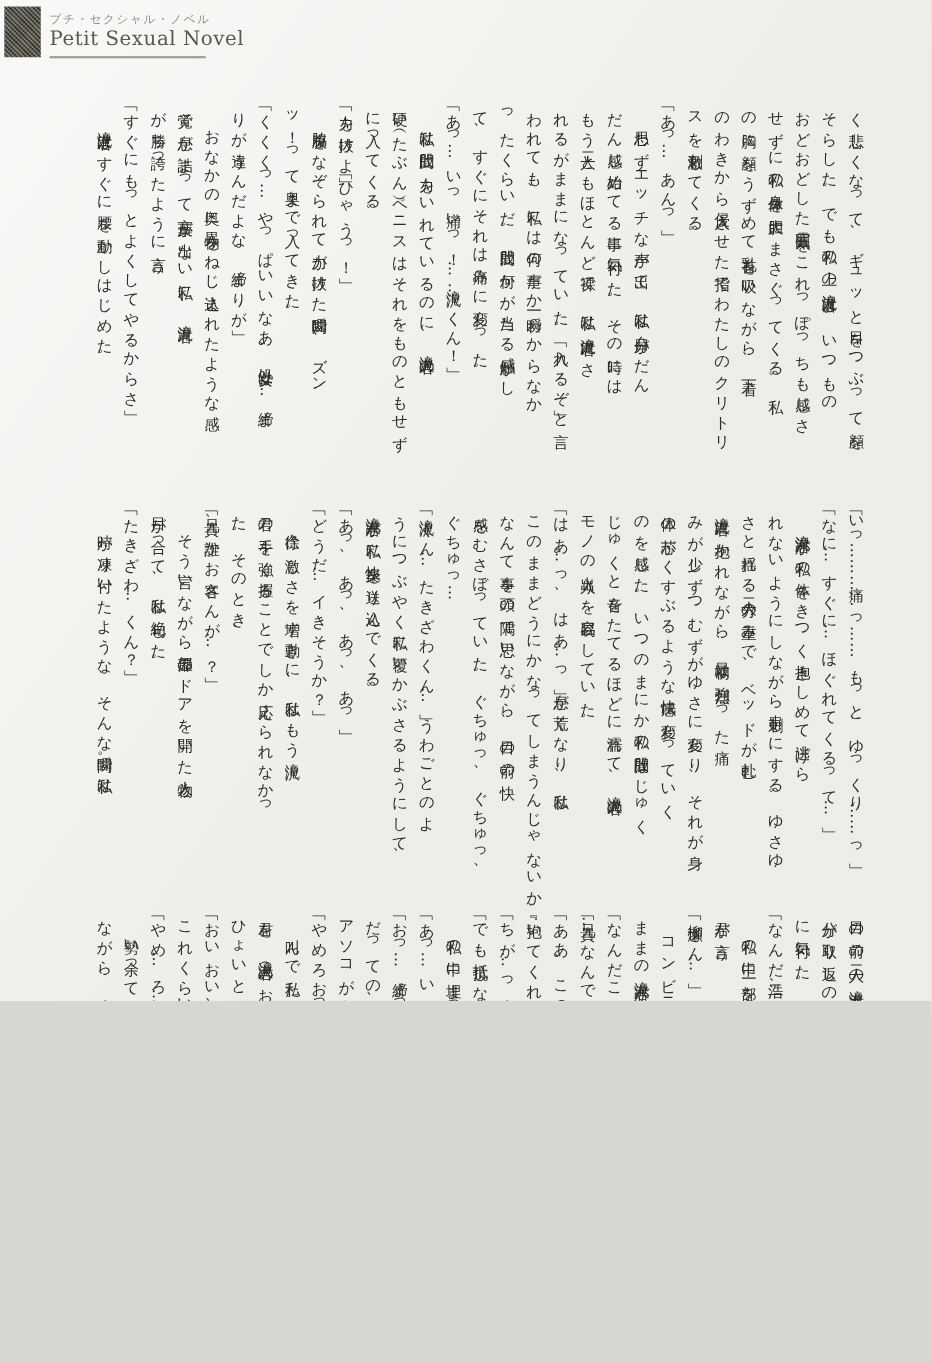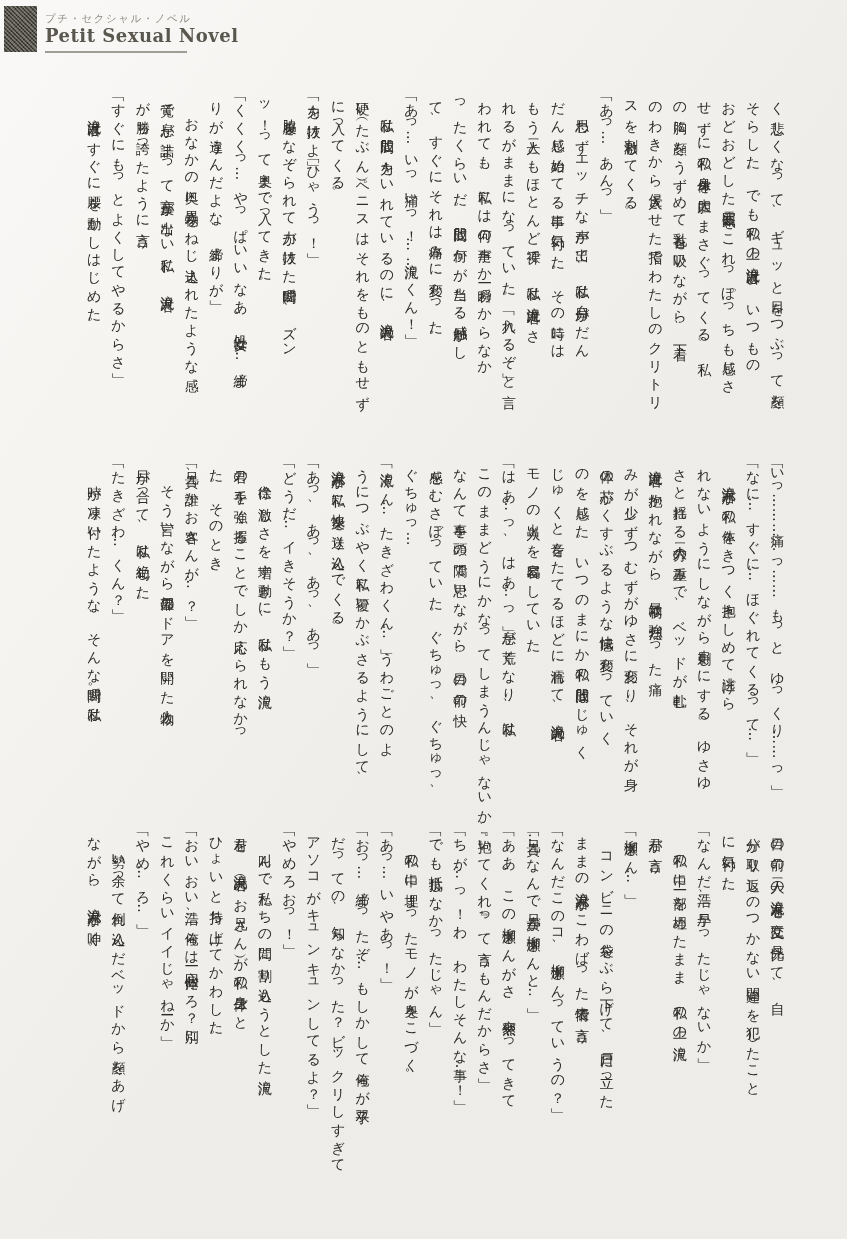--- a/index.html
+++ b/index.html
@@ -3,21 +3,21 @@
 <meta charset="utf-8">
 <style>
   html, body {
     margin: 0;
     padding: 0;
     background: #d8d6d2;
   }
   .page {
     position: relative;
     width: 847px;
-    height: 1239px;
+    height: 910px;
     margin: 0 auto;
     background:
       linear-gradient(125deg, rgba(255,255,255,0.55), rgba(0,0,0,0.02) 60%),
       #f2f1ed;
     overflow: hidden;
     font-family: "DejaVu Serif", "Liberation Serif", serif;
     color: #2d2c29;
   }
 
   
@@ -43,21 +43,21 @@
   }
   .hdr-jp {
     font-size: 10.5px;
     line-height: 12px;
     letter-spacing: 1.5px;
     color: #8d8b84;
   }
   .hdr-en {
     font-size: 18px;
     line-height: 20px;
-    font-weight: bold;
+    font-weight: normal;
     letter-spacing: 0.5px;
     color: #5a574f;
     margin-top: 2px;
   }
   .hdr-rule {
     width: 142px;
     height: 2px;
     margin-top: 5px;
     background: #a09d96;
   }

